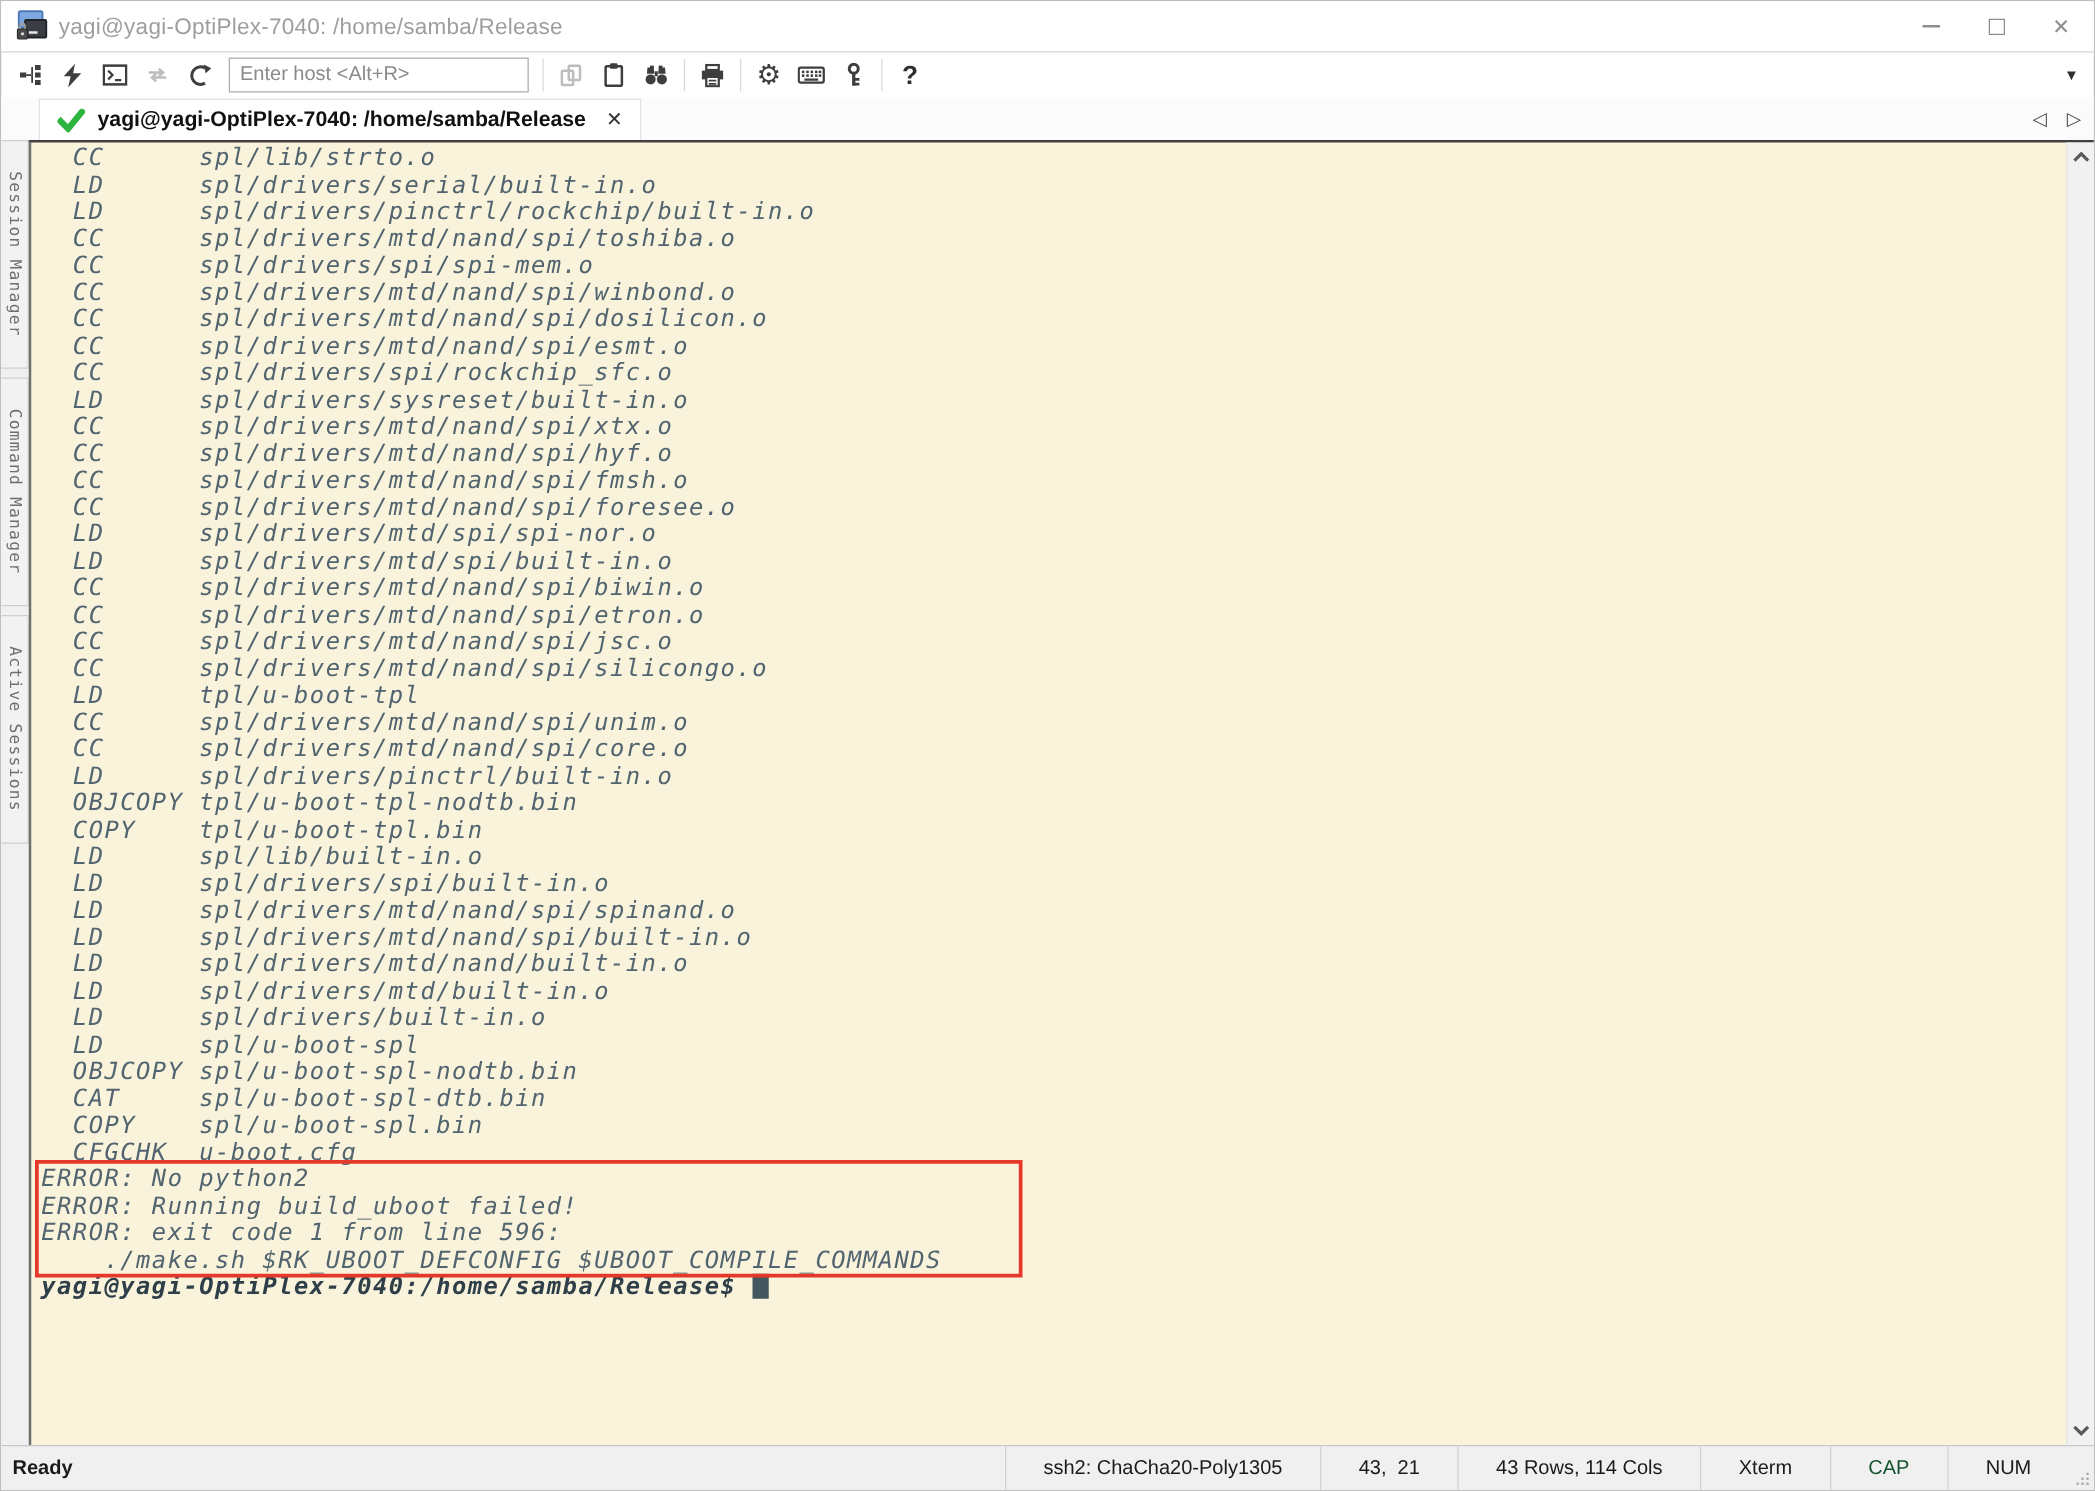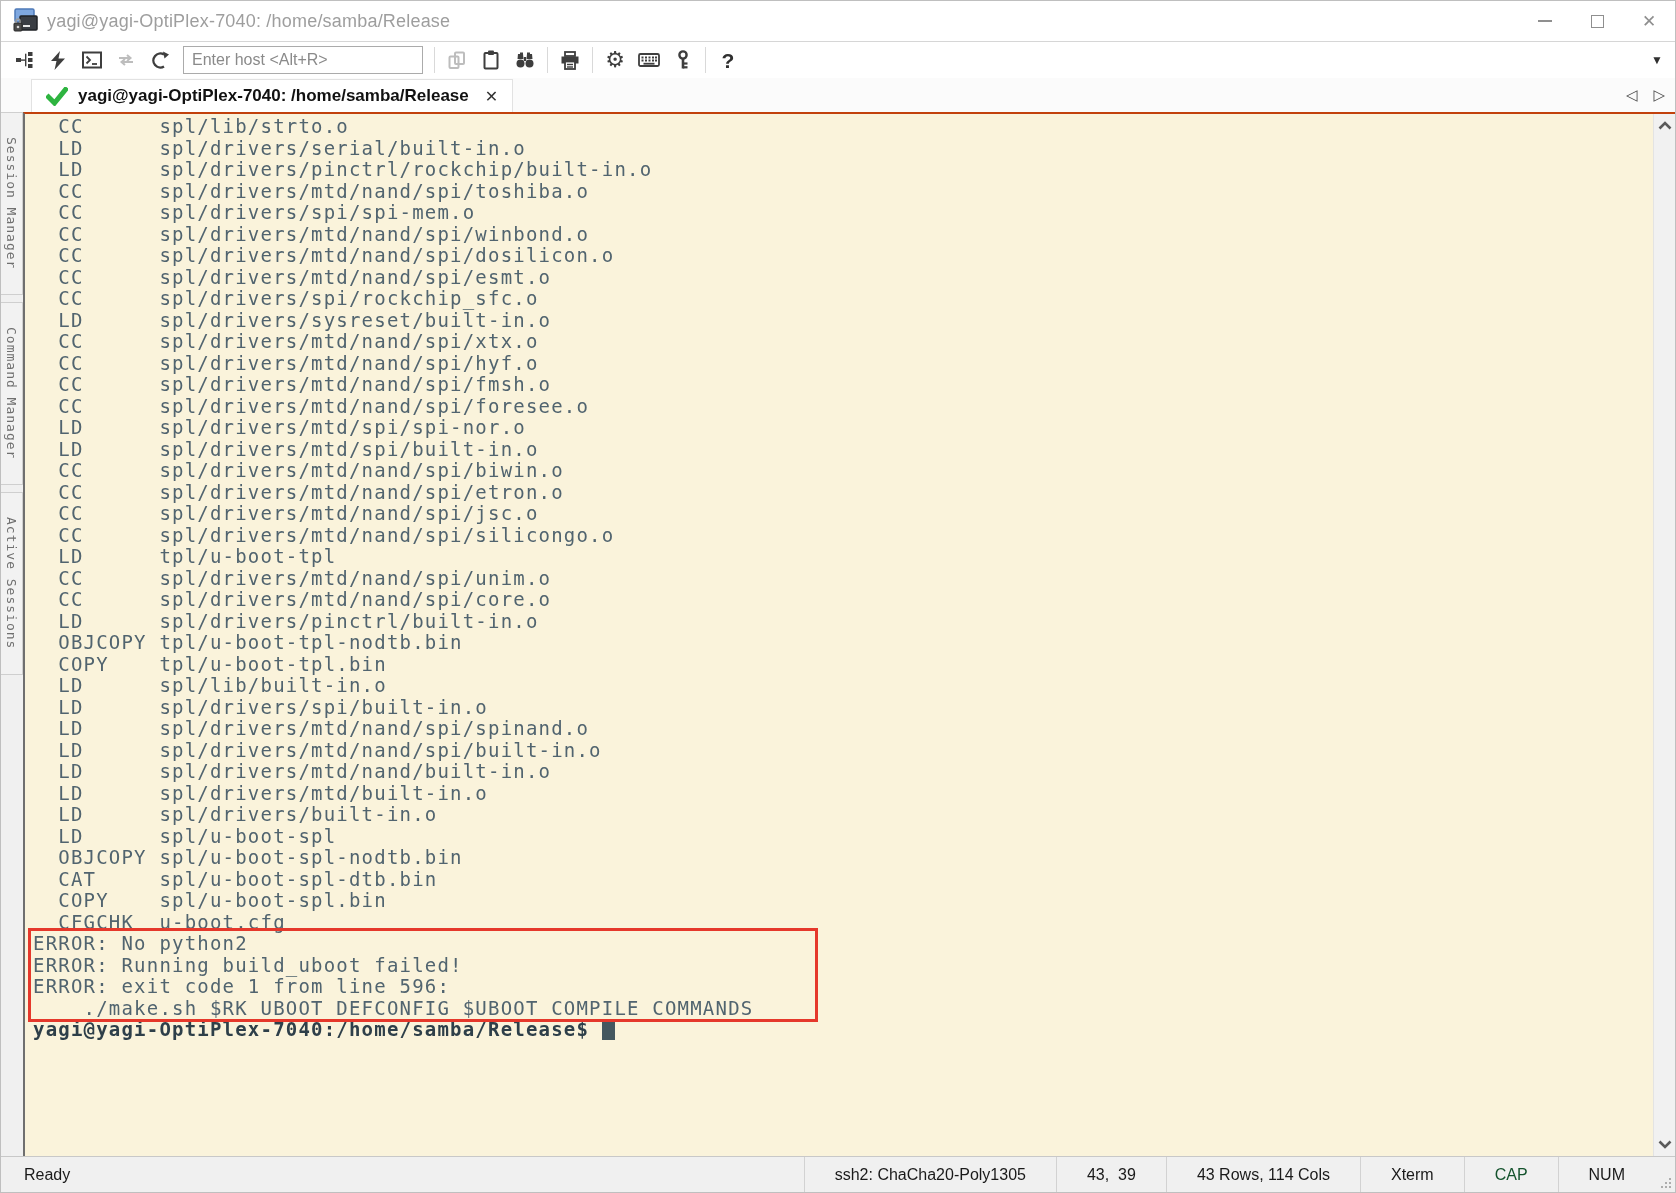--- a/index.html
+++ b/index.html
@@ -41,36 +41,36 @@
   .tab-nav { margin-left:auto; margin-right:10px; align-self:center; display:flex; gap:16px; color:#4A4A4A; font-size:15px; }
   .tab-nav span { cursor:default; }
 
   
   .main { flex:1 1 auto; display:flex; background:#F0F0F0; min-height:0; }
   .side-strip { width:22px; flex:0 0 auto; display:flex; flex-direction:column; background:#F0F0F0; }
   .side-tab { height:183px; margin-bottom:7px; writing-mode:vertical-rl; display:flex; align-items:center; justify-content:center;
               background:#F2F2F2; border:1px solid #CFCFCF; border-left:none;
               font-family:"DejaVu Sans Mono",monospace; font-size:13px; color:#6F6F6F; letter-spacing:1px; white-space:nowrap; }
 
-  .term-widget { flex:1 1 auto; display:flex; border-top:2px solid #c2410c; border-left:2px solid #6F6F6F; background:var(--term-bg,#FAF3DB); min-width:0; }
+  .term-widget { flex:1 1 auto; display:flex; border-top:2px solid #404040; border-left:2px solid #6F6F6F; background:var(--term-bg,#FAF3DB); min-width:0;font-style:italic; }
   .terminal { flex:1 1 auto; padding:2px 0 0 8px; overflow:hidden;
               font-family:"DejaVu Sans Mono",monospace; font-size:19px; line-height:21.5px; letter-spacing:1.2px;
               color:var(--term-fg,#51646F); white-space:pre; }
   .tline { height:21.5px; }
   .errwrap { position:relative; }
   .errbox { position:absolute; top:-5px; bottom:-3px; left:-5px; width:790px; border:3px solid var(--err-border,#E5382B); pointer-events:none; }
   .prompt { font-weight:bold; color:var(--prompt-fg,#2E3F49); }
   .cursor-block { display:inline-block; width:13px; height:20px; background:var(--cursor,#44575F); vertical-align:-4px; }
 
   .vscroll { width:22px; flex:0 0 auto; background:#F1F1F1; border-left:1px solid #E3E3E3; display:flex; flex-direction:column; justify-content:space-between; align-items:center; padding:7px 0; }
   .scroll-arrow svg { display:block; }
 
   
   .statusbar { height:36px; background:#F0F0F0; border-top:1px solid #C8C8C8; display:flex; align-items:center; font-size:16px; color:#1A1A1A; flex:0 0 auto; }
-  .sb-left { padding-left:23px; }
+  .sb-left { padding-left:9px;font-weight:bold; }
   .sb-right { margin-left:auto; display:flex; align-items:center; height:100%; }
   .sb-seg { padding:0 30px; border-left:1px solid #D2D2D2; height:100%; display:flex; align-items:center; white-space:pre; }
   .sb-seg.dim { color:#14532d; }
   .sb-grip { width:20px; height:100%; display:flex; align-items:flex-end; justify-content:flex-end; padding:0 3px 3px 0; }
 </style>
 </head>
 <body>
 
 <div class="window">
 
@@ -239,21 +239,21 @@
             </svg>
         </span>
       </div>
     </div>
   </div>
 
   <div class="statusbar">
     <span class="sb-left">Ready</span>
     <div class="sb-right">
       <span class="sb-seg">ssh2: ChaCha20-Poly1305</span>
-      <span class="sb-seg">43,  39</span>
+      <span class="sb-seg">43,  21</span>
       <span class="sb-seg">43 Rows, 114 Cols</span>
       <span class="sb-seg">Xterm</span>
       <span class="sb-seg dim">CAP</span>
       <span class="sb-seg">NUM</span>
       <span class="sb-grip">
         <svg width="11" height="11" viewBox="0 0 11 11">
             <g fill="#ADADAD">
               <rect x="8" y="8" width="2" height="2"></rect>
               <rect x="8" y="4" width="2" height="2"></rect>
               <rect x="8" y="0" width="2" height="2"></rect>

